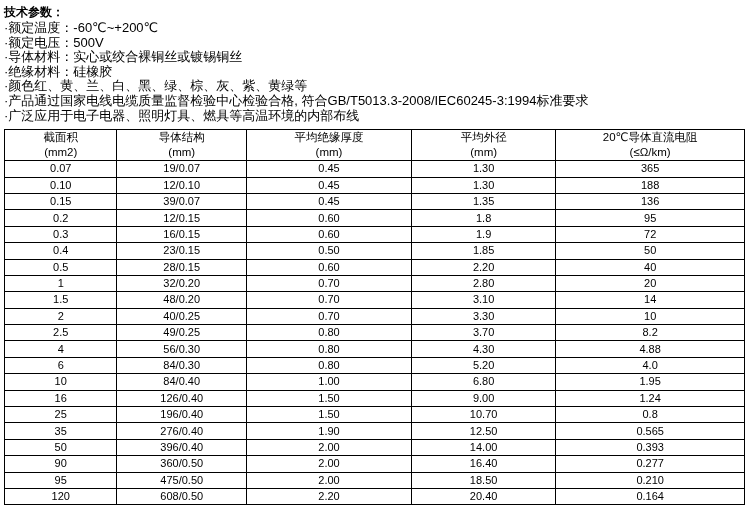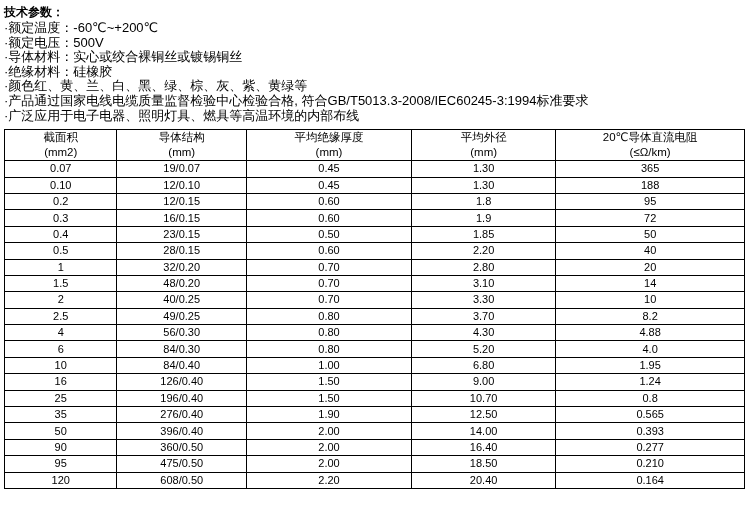--- a/index.html
+++ b/index.html
@@ -122,20 +122,27 @@
           <td>365</td>
         </tr>
       <tr>
           <td>0.10</td>
           <td>12/0.10</td>
           <td>0.45</td>
           <td>1.30</td>
           <td>188</td>
         </tr>
       <tr>
+          <td>0.15</td>
+          <td>39/0.07</td>
+          <td>0.45</td>
+          <td>1.35</td>
+          <td>136</td>
+        </tr>
+      <tr>
           <td>0.2</td>
           <td>12/0.15</td>
           <td>0.60</td>
           <td>1.8</td>
           <td>95</td>
         </tr>
       <tr>
           <td>0.3</td>
           <td>16/0.15</td>
           <td>0.60</td>

